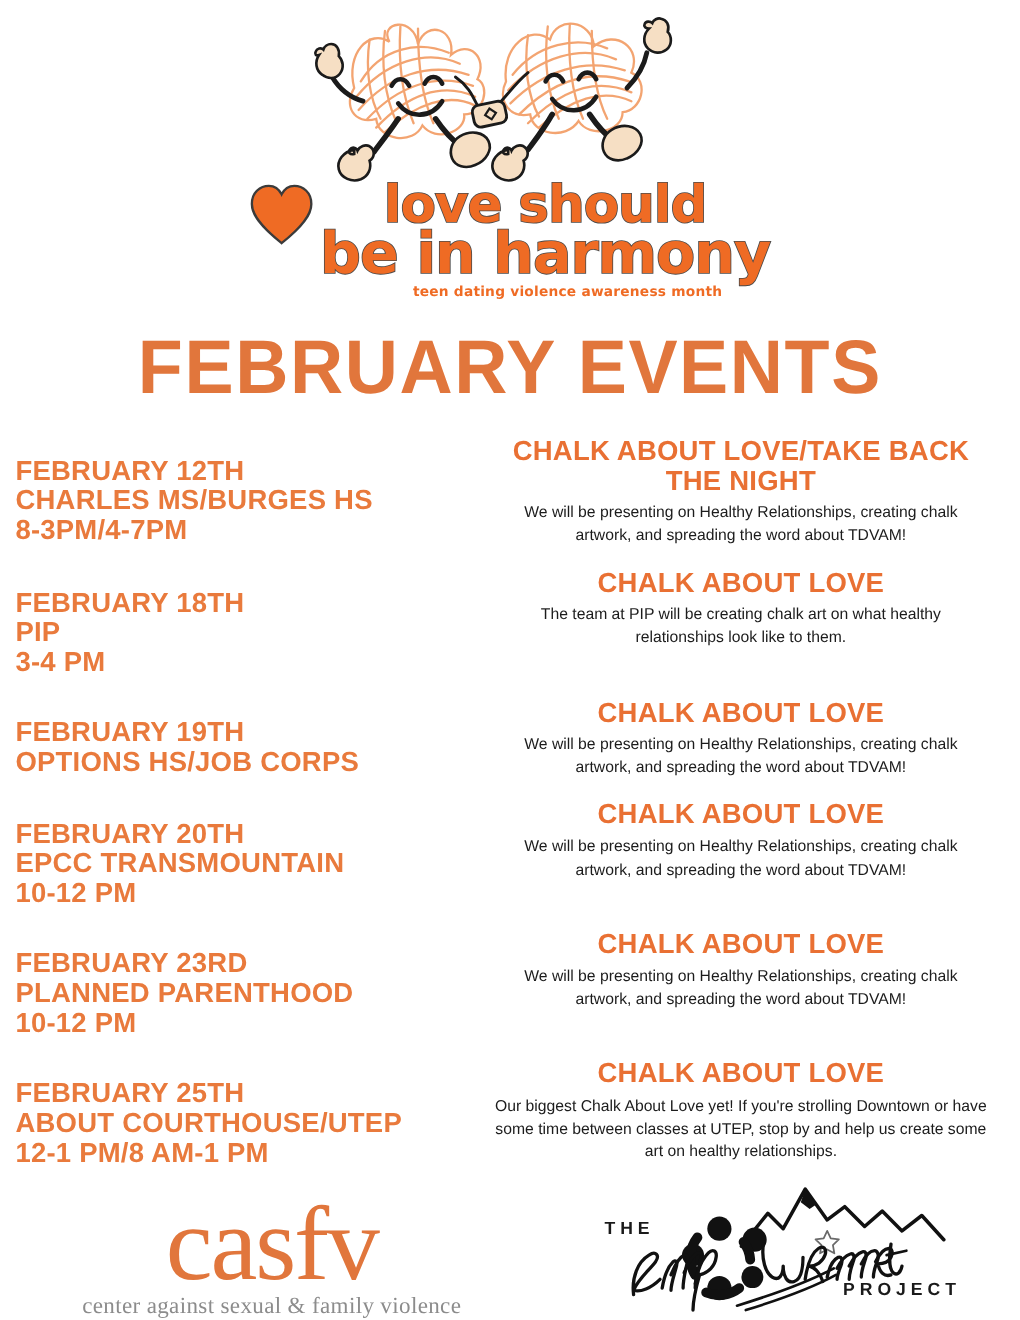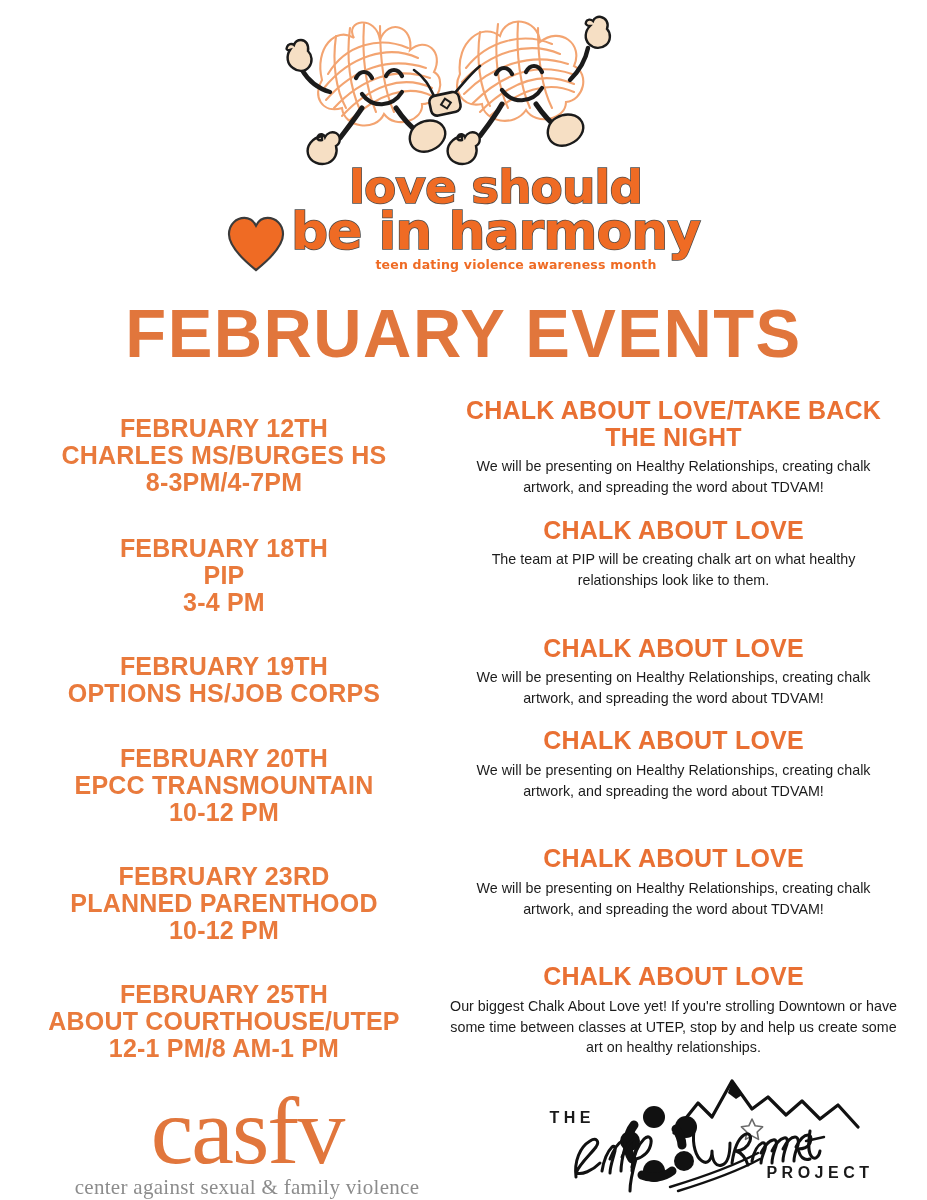--- a/index.html
+++ b/index.html
@@ -23,21 +23,21 @@
   }
 
   .logo-art {
     width: 360px;
     height: 165px;
     position: relative;
   }
 
   .logo-wordmark-row {
     display: flex;
-    align-items: flex-end;
+    align-items: flex-start;
     justify-content: center;
     margin-top: -8px;
   }
 
   .heart-icon {
     width: 58px;
     height: 56px;
     position: relative;
     margin-right: 6px;
     margin-top: 2px;
@@ -93,21 +93,20 @@
 
   .event-row {
     display: flex;
     align-items: flex-start;
     margin-bottom: 19px;
   }
 
   .event-left {
     width: 420px;
     flex: 0 0 420px;
-    text-align: center;
     padding-top: 18px;
   }
 
   .event-right {
     flex: 1 1 auto;
     text-align: center;
     padding: 0 6px;
   }
 
   .event-date,

